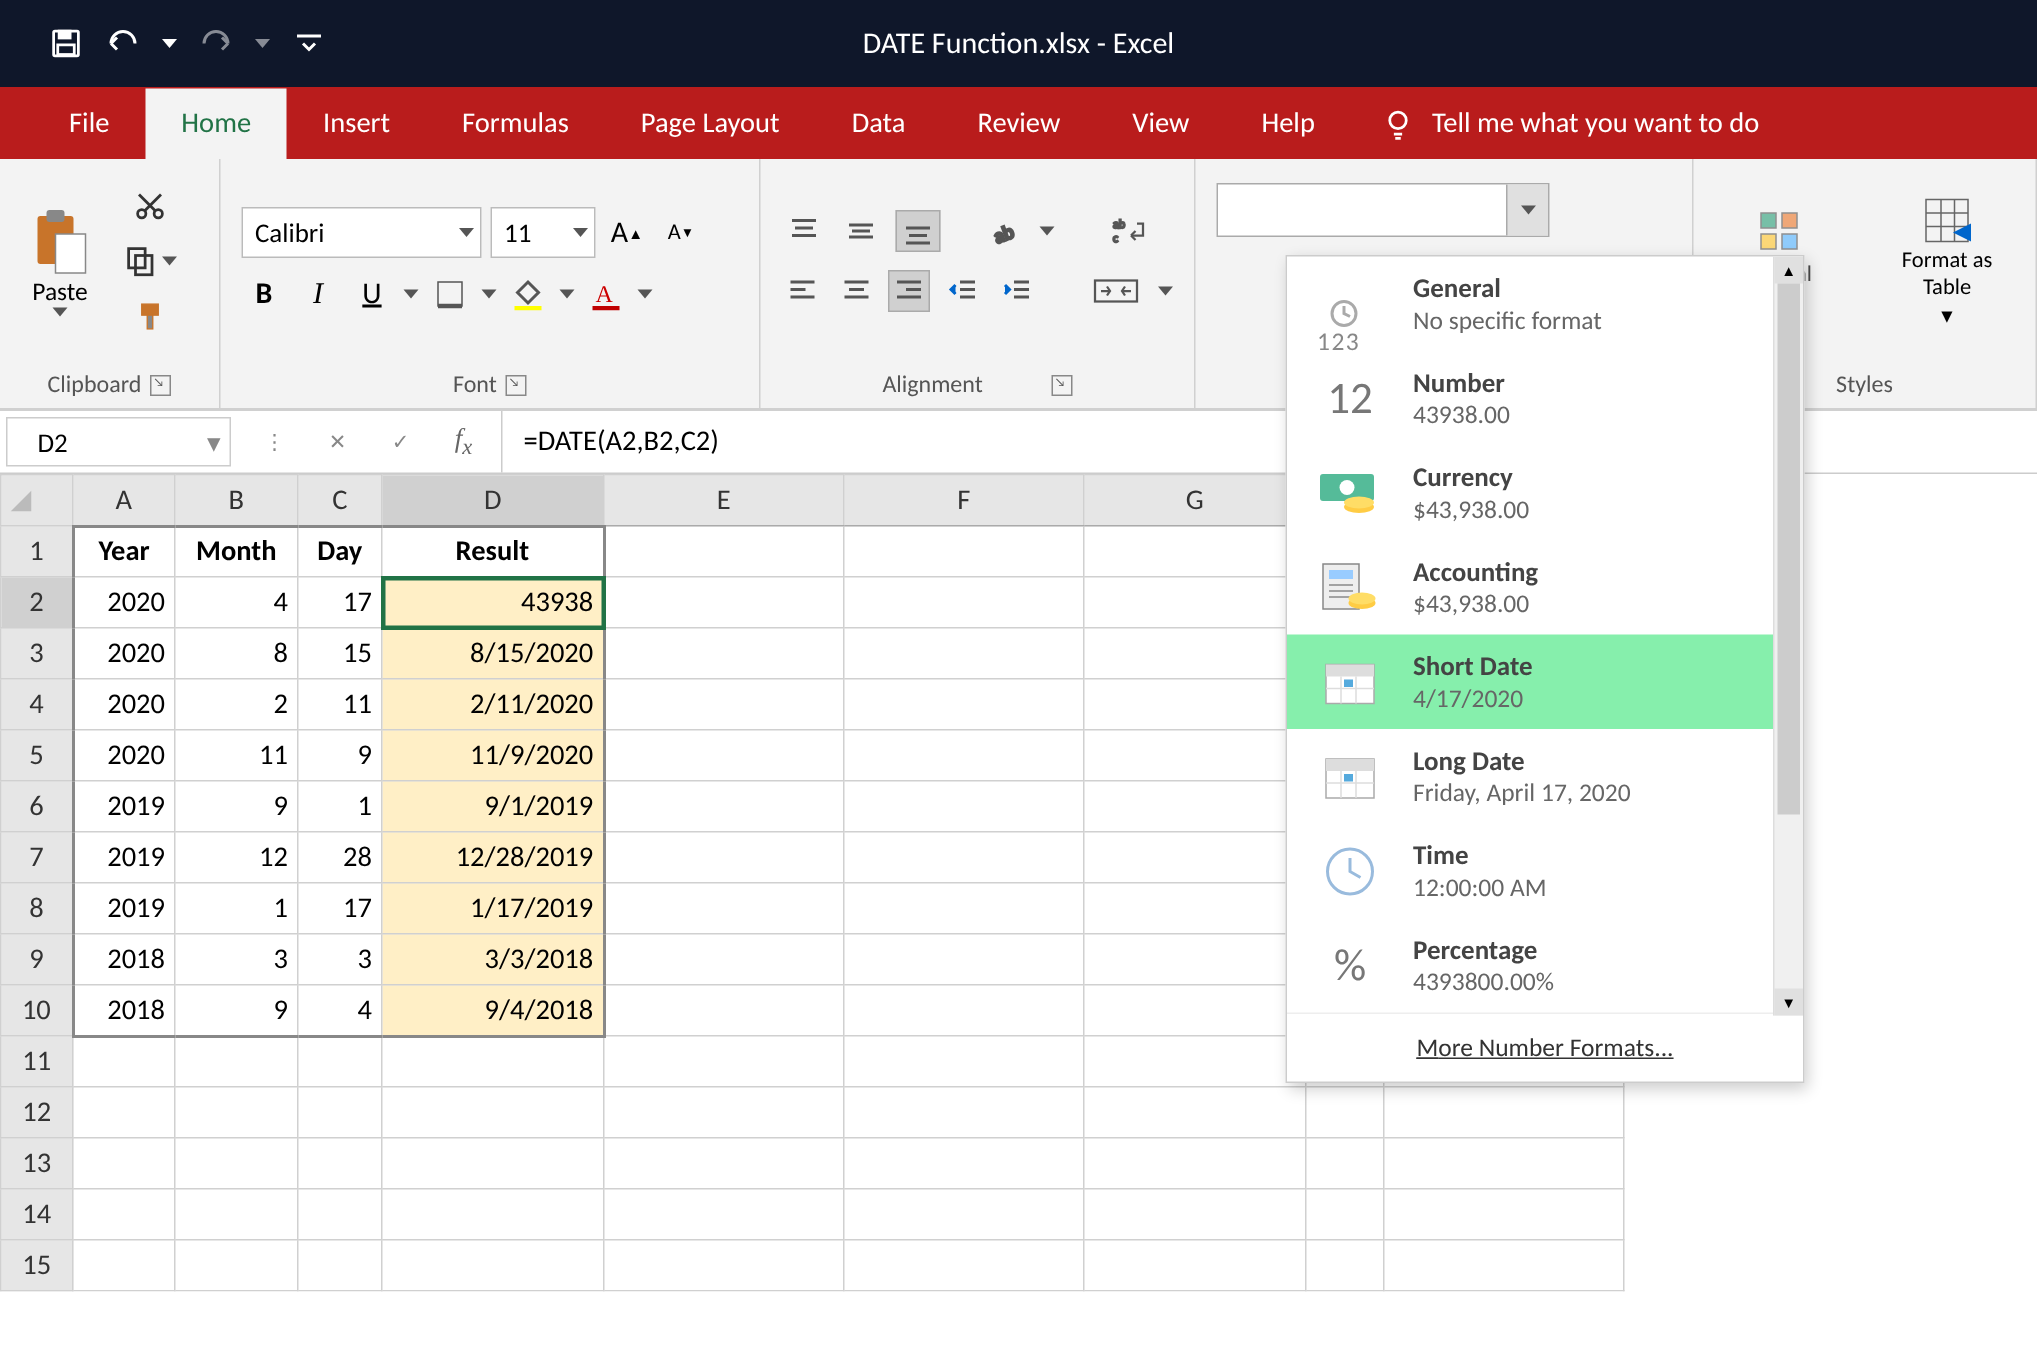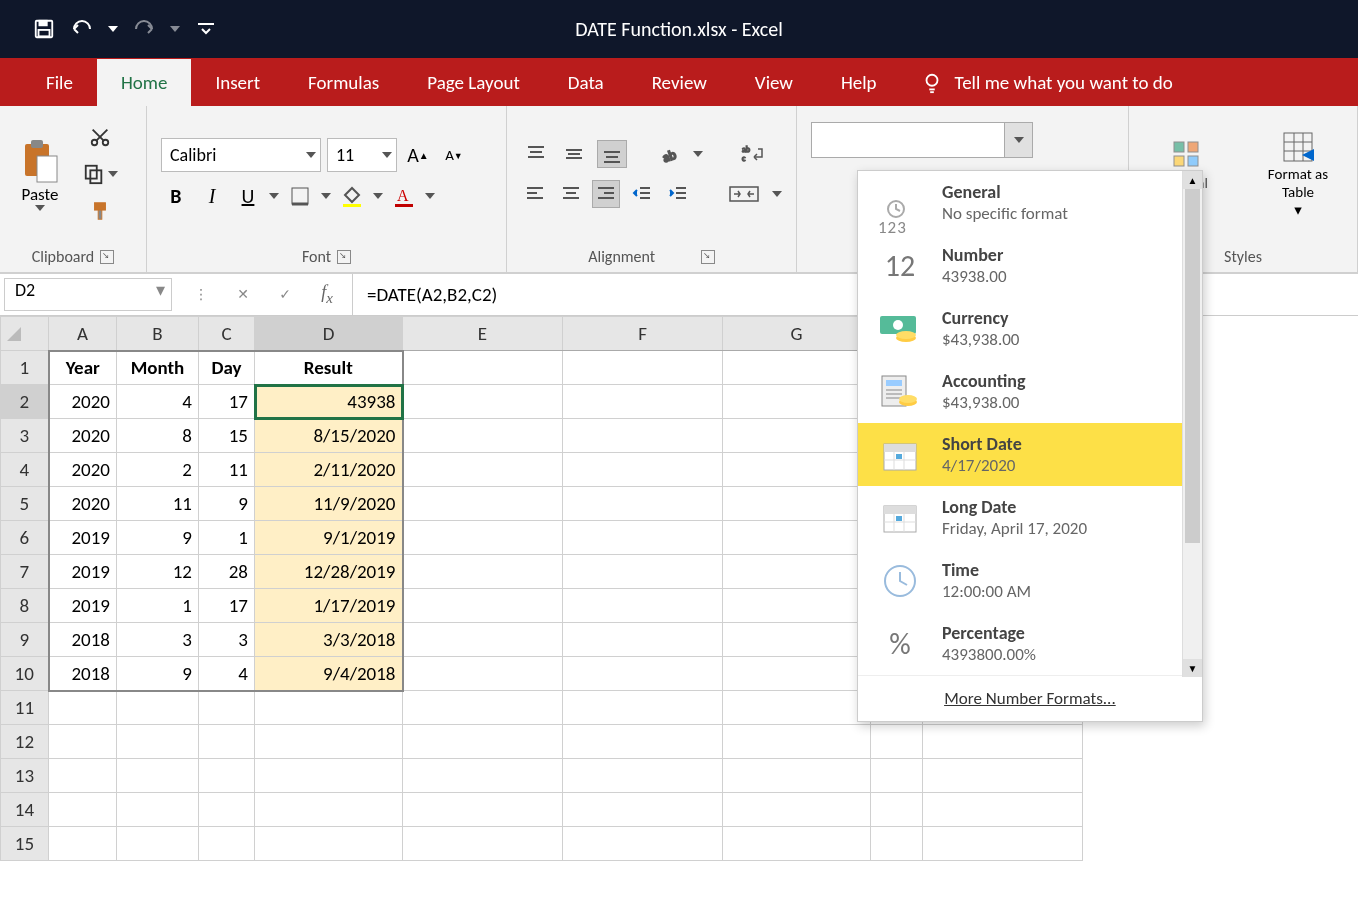--- a/index.html
+++ b/index.html
@@ -51,21 +51,21 @@
   .format-combo { width: 222px; height: 36px; border:1px solid #aaa; background:#fff; position:relative;}
   .format-combo .dropbtn { position:absolute; right:0; top:0; width:28px; height:100%; background:#e0e0e0; border-left:1px solid #aaa; display:flex; align-items:center; justify-content:center; cursor:pointer;}
   
   
   .styles-group { flex:1; }
   .styles-body { height:120px; display:flex; gap:20px; padding:6px 14px; align-items:center;}
   .style-btn { display:flex; flex-direction:column; align-items:center; font-size:15px; cursor:pointer; width:90px;}
   
   
   .namebox-row { height: 42px; background:#fff; border-bottom:1px solid #ccc; display:flex; align-items:stretch;}
-  .namebox { width:168px; border:1px solid #ccc; margin:4px; display:flex; padding:0 10px; font-size:18px; position:relative;}
+  .namebox { width:150px; border:1px solid #ccc; margin:4px; display:flex; align-items:center; padding:0 20px; font-size:18px; position:relative;}
   .namebox-drop { position:absolute; right:6px; color:#888;}
   .fb-btns { display:flex; align-items:center; gap:8px; padding:0 8px;}
   .fb-btn { width:34px; height:34px; display:flex; align-items:center; justify-content:center; color:#888; cursor:pointer;}
   .fx { font-style:italic; font-family: "Times New Roman"; font-size:18px; color:#666;}
   .formula-input { flex:1; border:none; border-left:1px solid #ccc; padding:0 14px; font-size:19px; display:flex; align-items:center;}
   
   
   .grid-wrap { overflow:hidden; position:relative;}
   table.grid { border-collapse: collapse; table-layout: fixed; }
   table.grid th, table.grid td { border: 1px solid #d0d0d0; height: 34px; background:#fff; font-size:19px; font-family: Calibri, sans-serif; padding: 0 6px; text-align:right;}
@@ -78,21 +78,21 @@
   .selcell { outline: 3px solid #217346; outline-offset:-2px; }
   .selrowh, .selcolh { background:#d0d0d0 !important; }
   .data-border-left { border-left: 2px solid #888 !important;}
   .data-border-right { border-right: 2px solid #888 !important;}
   .data-border-top { border-top: 2px solid #888 !important;}
   .data-border-bottom { border-bottom: 2px solid #888 !important;}
   
   
   .nf-dropdown { position:absolute; top:170px; left:857px; width:346px; background:#fff; border:1px solid #ccc; box-shadow: 2px 4px 10px rgba(0,0,0,0.2); z-index:10; }
   .nf-item { display:flex; align-items:center; gap:18px; padding:10px 18px; cursor:pointer; }
-  .nf-item.selected { background:#fde047;align-items:flex-end; }
+  .nf-item.selected { background:#86efac; }
   .nf-icon { width:48px; height:40px; display:flex; align-items:center; justify-content:center; font-size:26px; color:#888;}
   .nf-texts { display:flex; flex-direction:column; }
   .nf-name { font-size:18px; font-weight:600; color:#444;}
   .nf-val { font-size:17px; color:#666;}
   .nf-more { text-align:center; padding:12px; font-size:17px; text-decoration:underline; color:#333; cursor:pointer; border-top:1px solid #eee;}
   .nf-scroll { position:absolute; right:0; top:0; width:20px; height:calc(100% - 44px); background:#f0f0f0; border-left:1px solid #ddd;}
   .nf-scroll-thumb { position:absolute; top:18px; left:2px; right:2px; height:70%; background:#ccc;}
   .nf-scroll-up, .nf-scroll-down { position:absolute; left:0; right:0; height:18px; background:#e0e0e0; display:flex; align-items:center; justify-content:center; font-size:10px;}
   .nf-scroll-up { top:0;} .nf-scroll-down{ bottom:0;}
 

